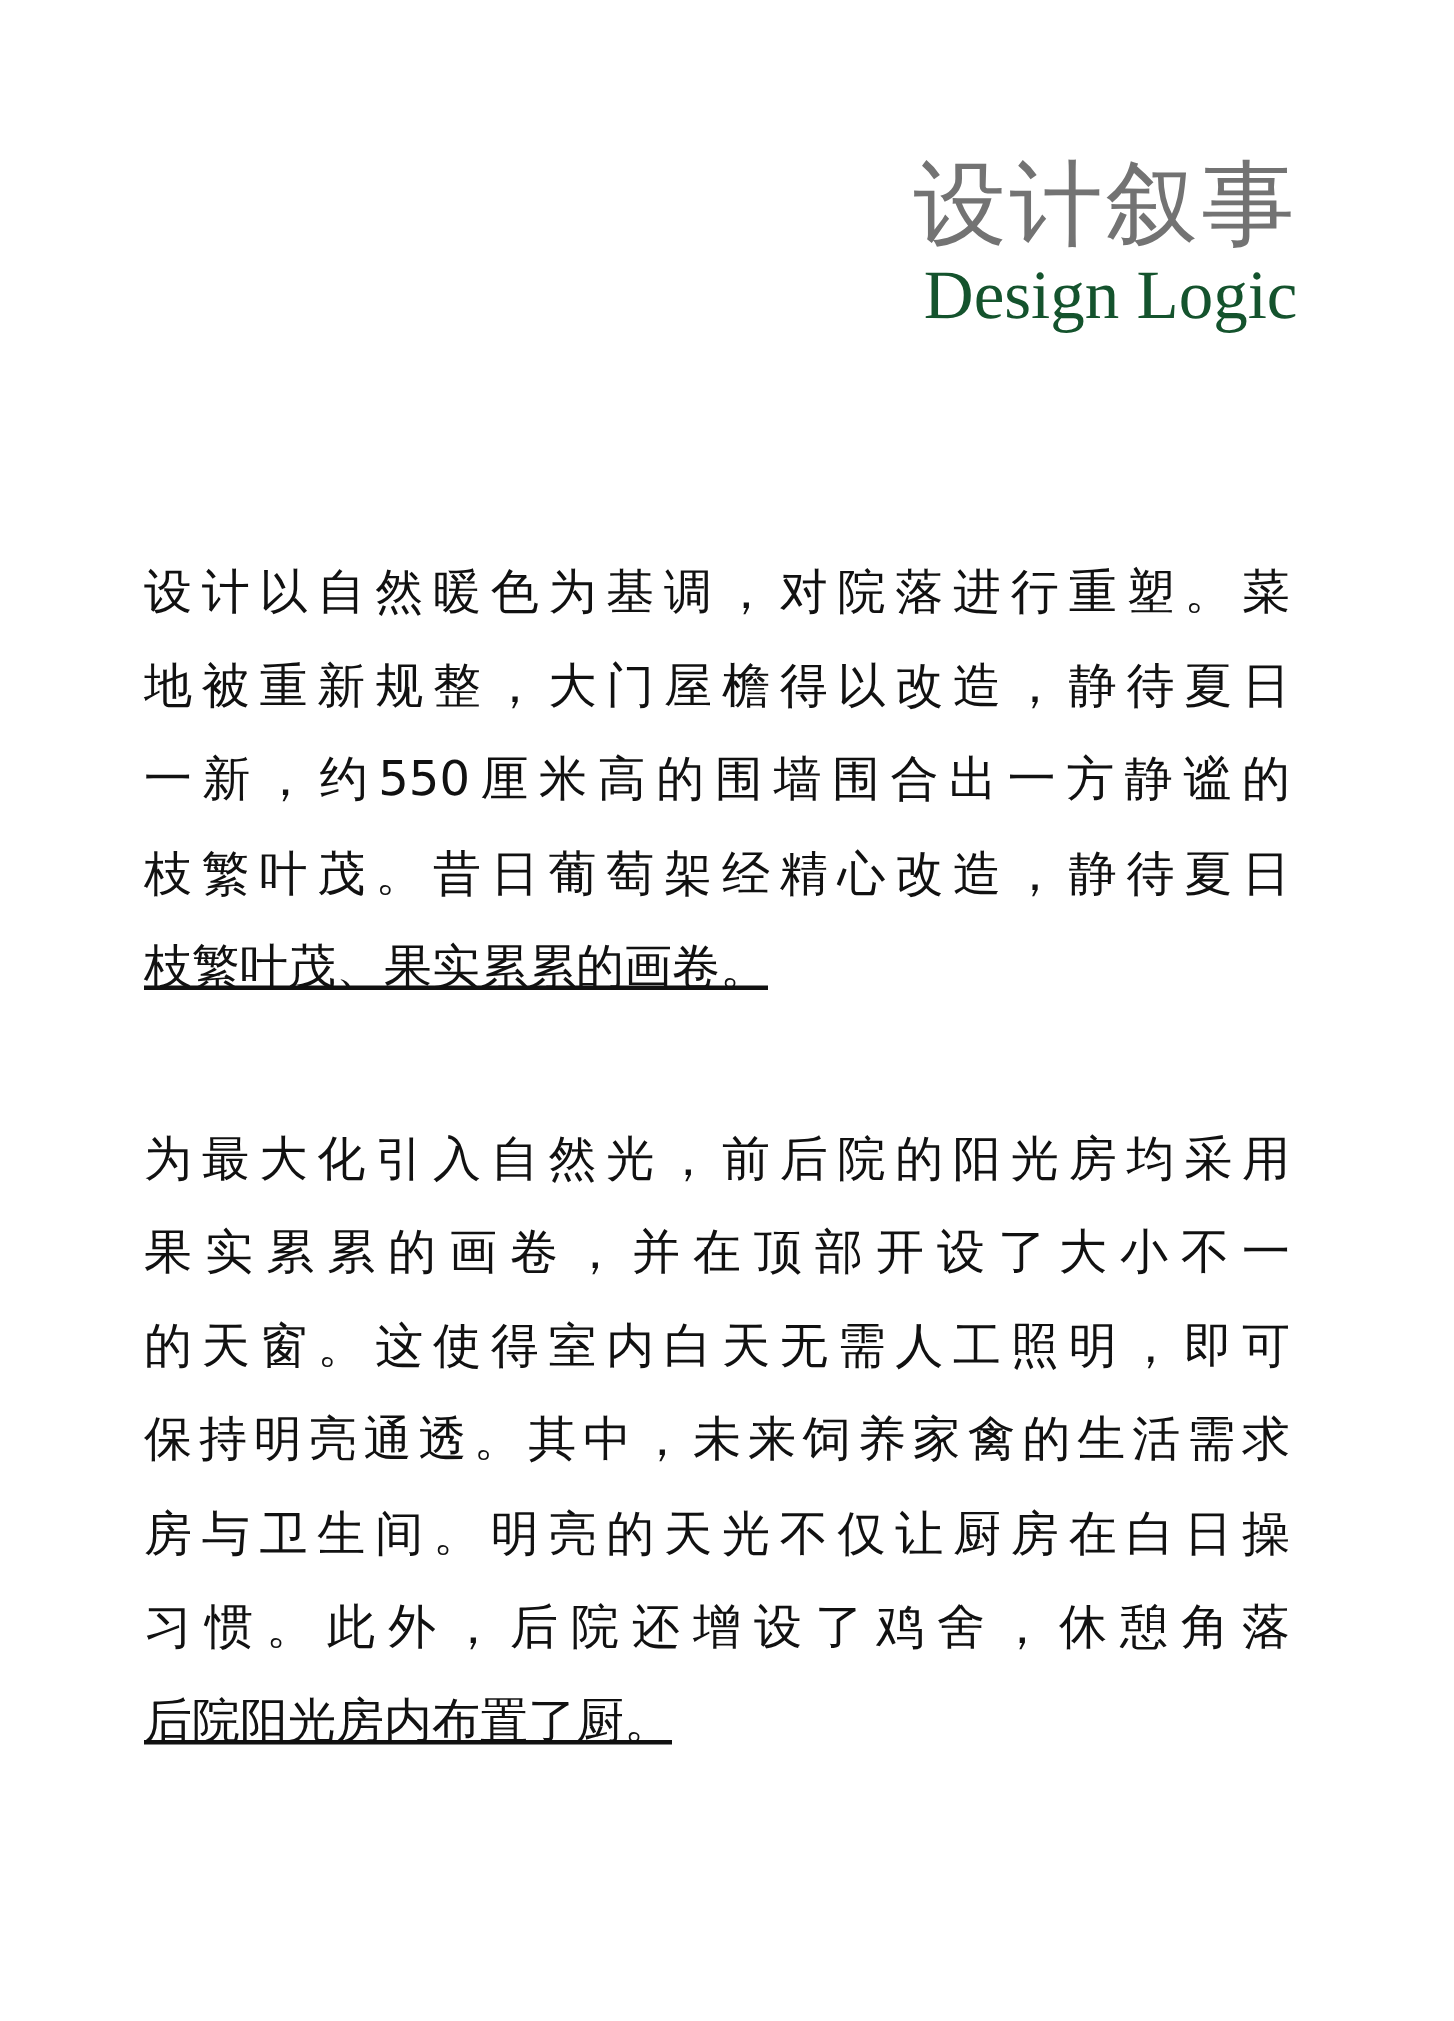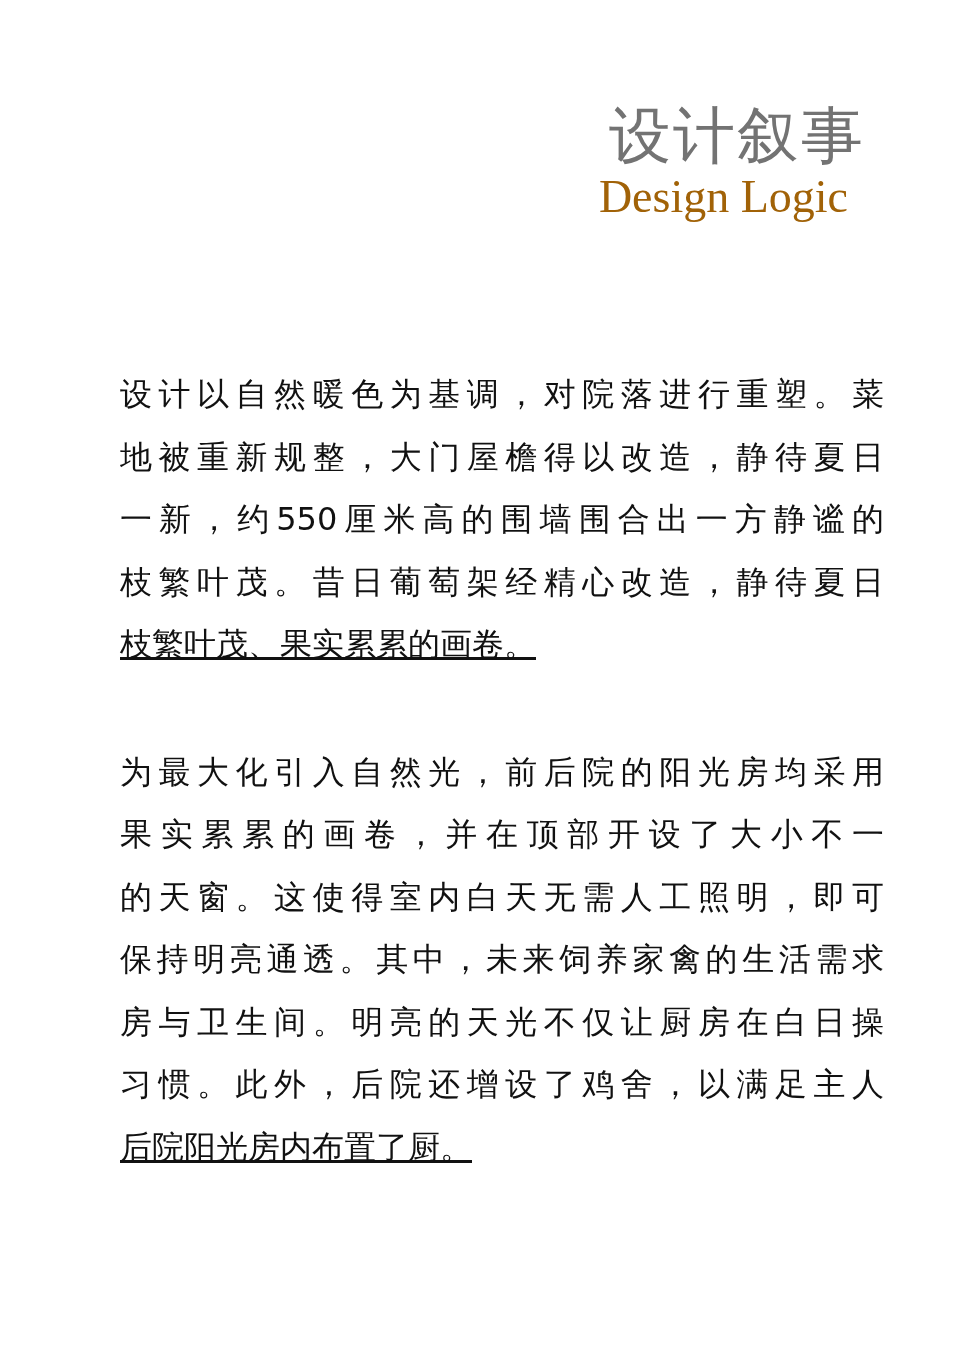--- a/index.html
+++ b/index.html
@@ -26,27 +26,27 @@
       line-height: 76px;
       font-weight: normal;
       letter-spacing: 2px;
       color: #737373;
       margin: 0;
     }
     .title-en {
       font-family: "Liberation Serif", "DejaVu Serif", serif;
       font-size: 46px;
       line-height: 50px;
-      color: #a16207;
-      margin: 17px;
+      color: #14532d;
+      margin: 0;
       margin-top: -2px;
     }
     .content {
       position: absolute;
-      left: 120px;
+      left: 96px;
       top: 363px;
       width: 764px;
     }
     .para {
       margin: 0;
     }
     .line {
       display: block;
       font-family: "DejaVu Sans", sans-serif;
       font-size: 32px;
@@ -81,16 +81,16 @@
     <span class="line">枝繁叶茂。昔日葡萄架经精心改造，静待夏日</span>
     <span class="line last">枝繁叶茂、果实累累的画卷。</span>
   </div>
   <div class="para-gap"></div>
   <div class="para">
     <span class="line">为最大化引入自然光，前后院的阳光房均采用</span>
     <span class="line">果实累累的画卷，并在顶部开设了大小不一</span>
     <span class="line">的天窗。这使得室内白天无需人工照明，即可</span>
     <span class="line">保持明亮通透。其中，未来饲养家禽的生活需求</span>
     <span class="line">房与卫生间。明亮的天光不仅让厨房在白日操</span>
-    <span class="line">习惯。此外，后院还增设了鸡舍，以满足主人</span>
+    <span class="line">习惯。此外，后院还增设了鸡舍，休憩角落</span>
     <span class="line last">后院阳光房内布置了厨。</span>
   </div>
 </div>
 
 </body></html>

